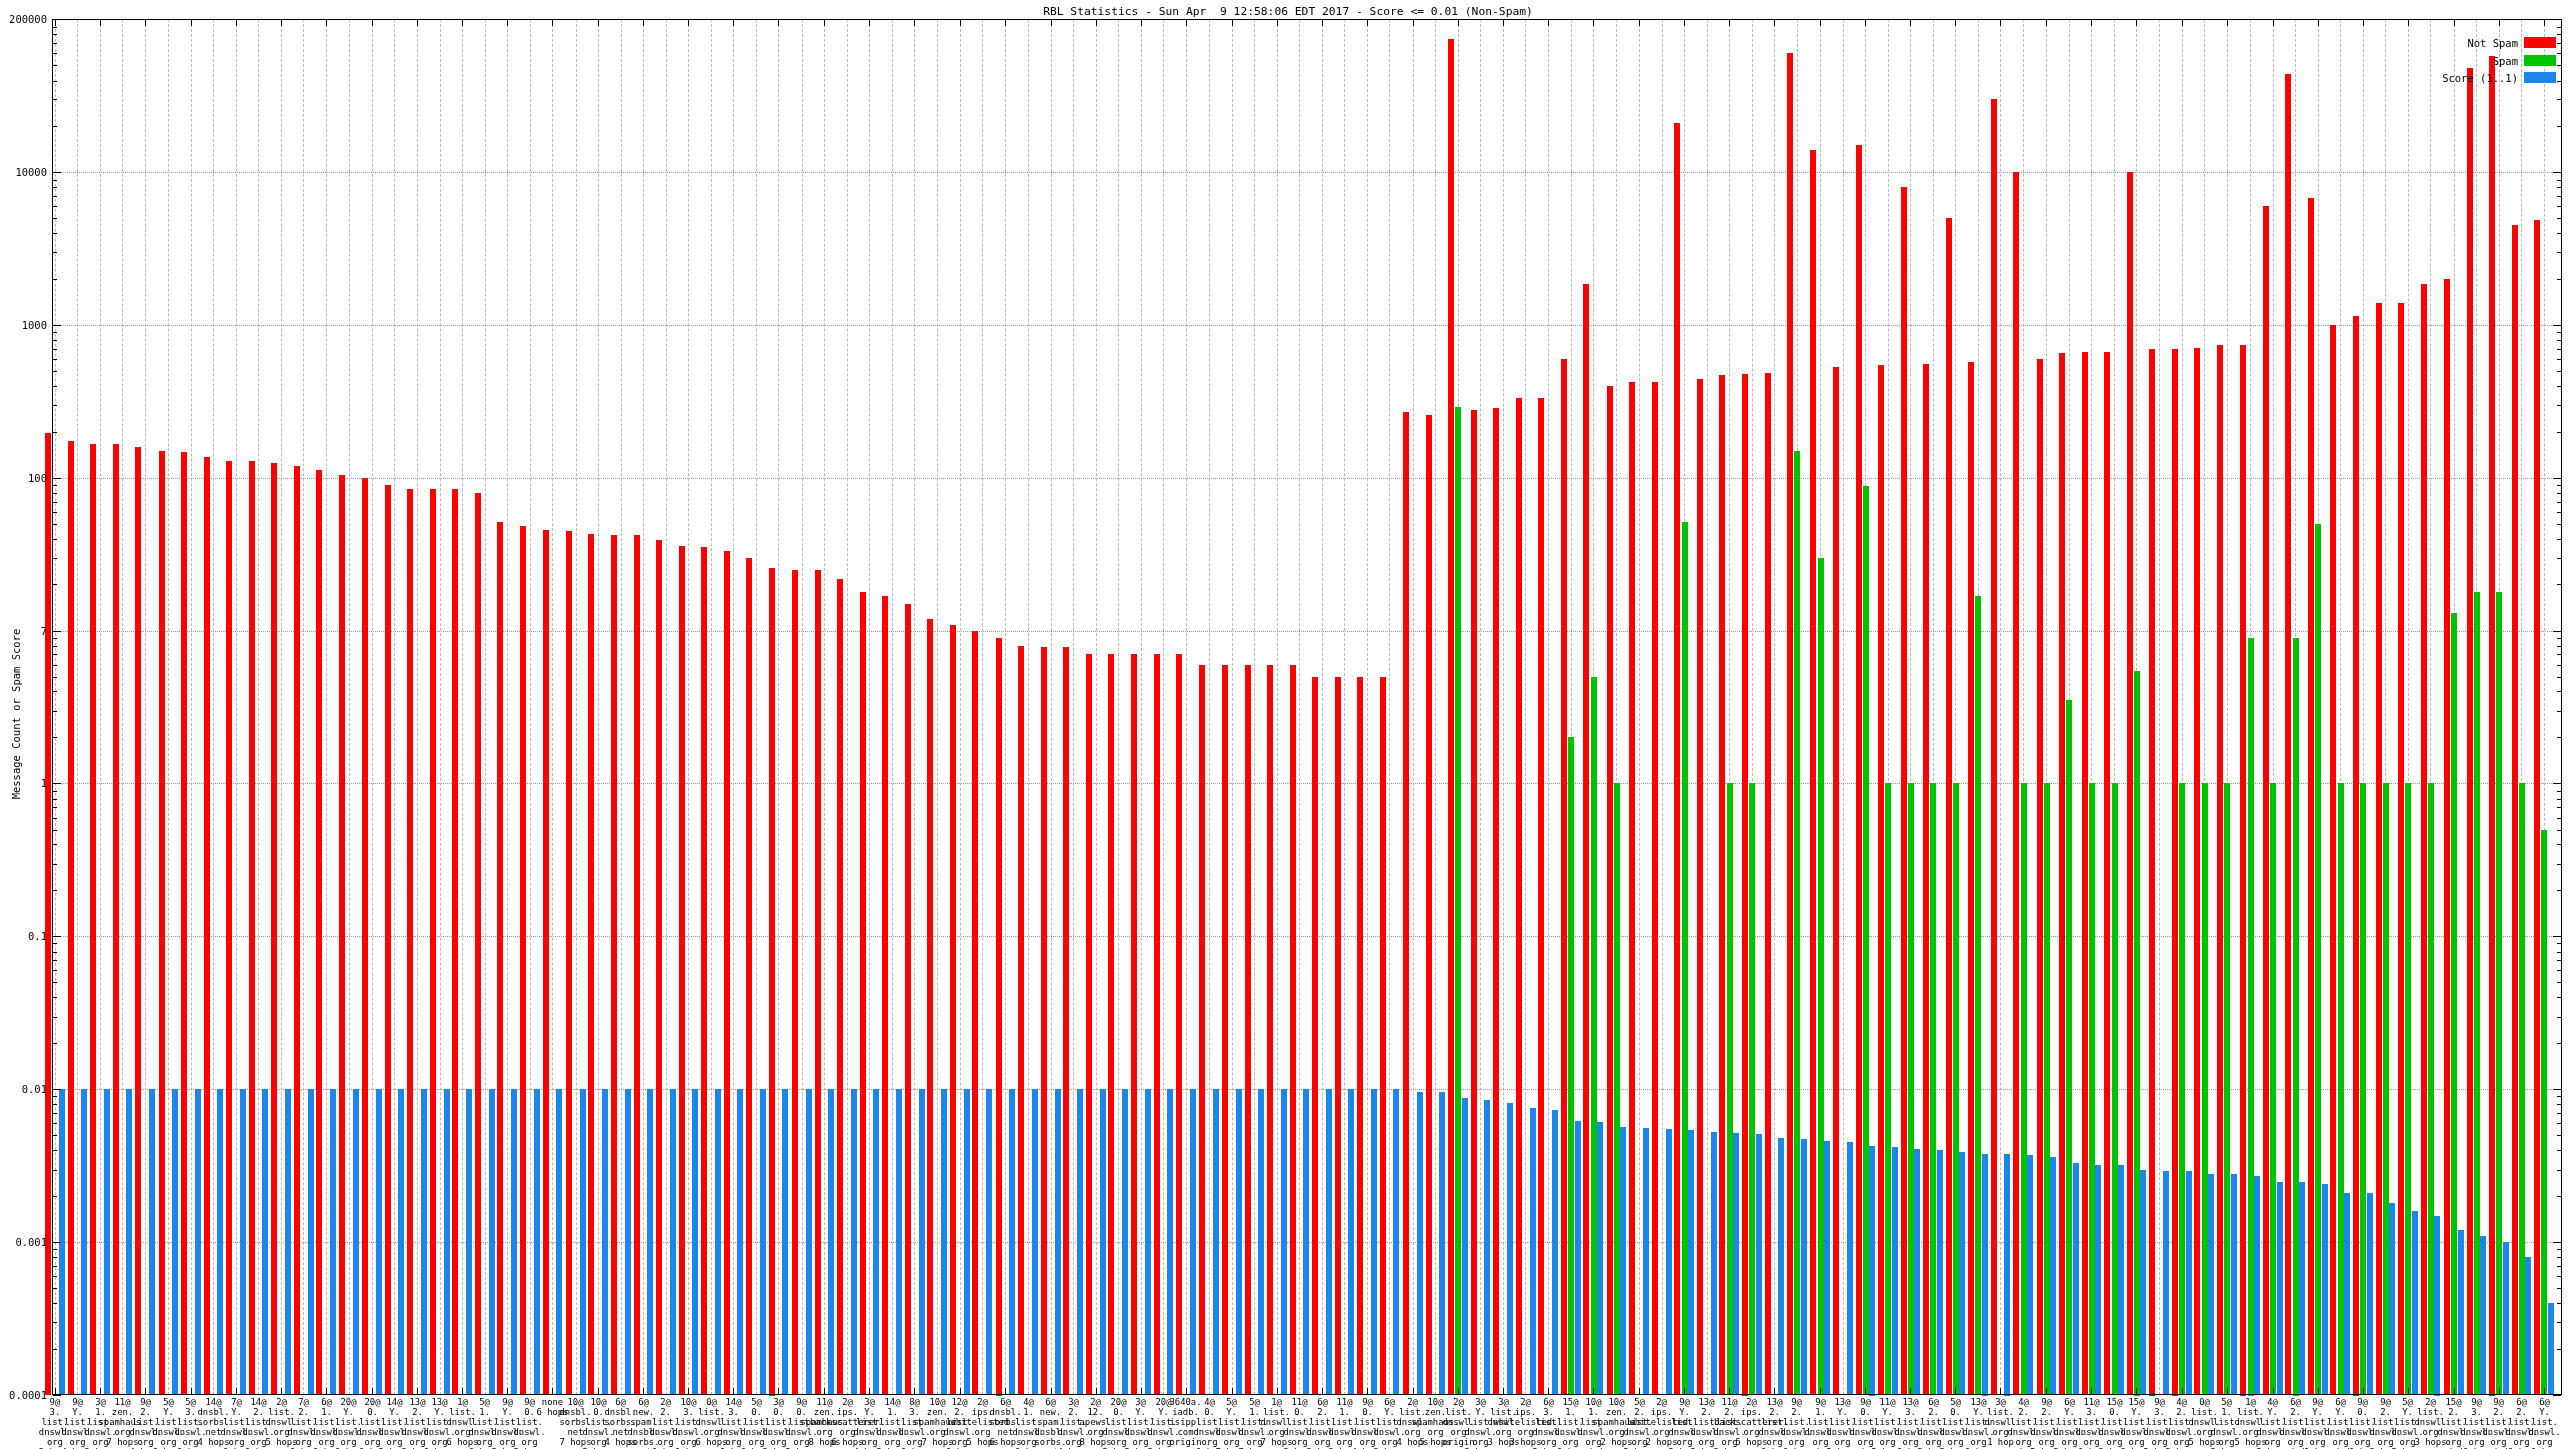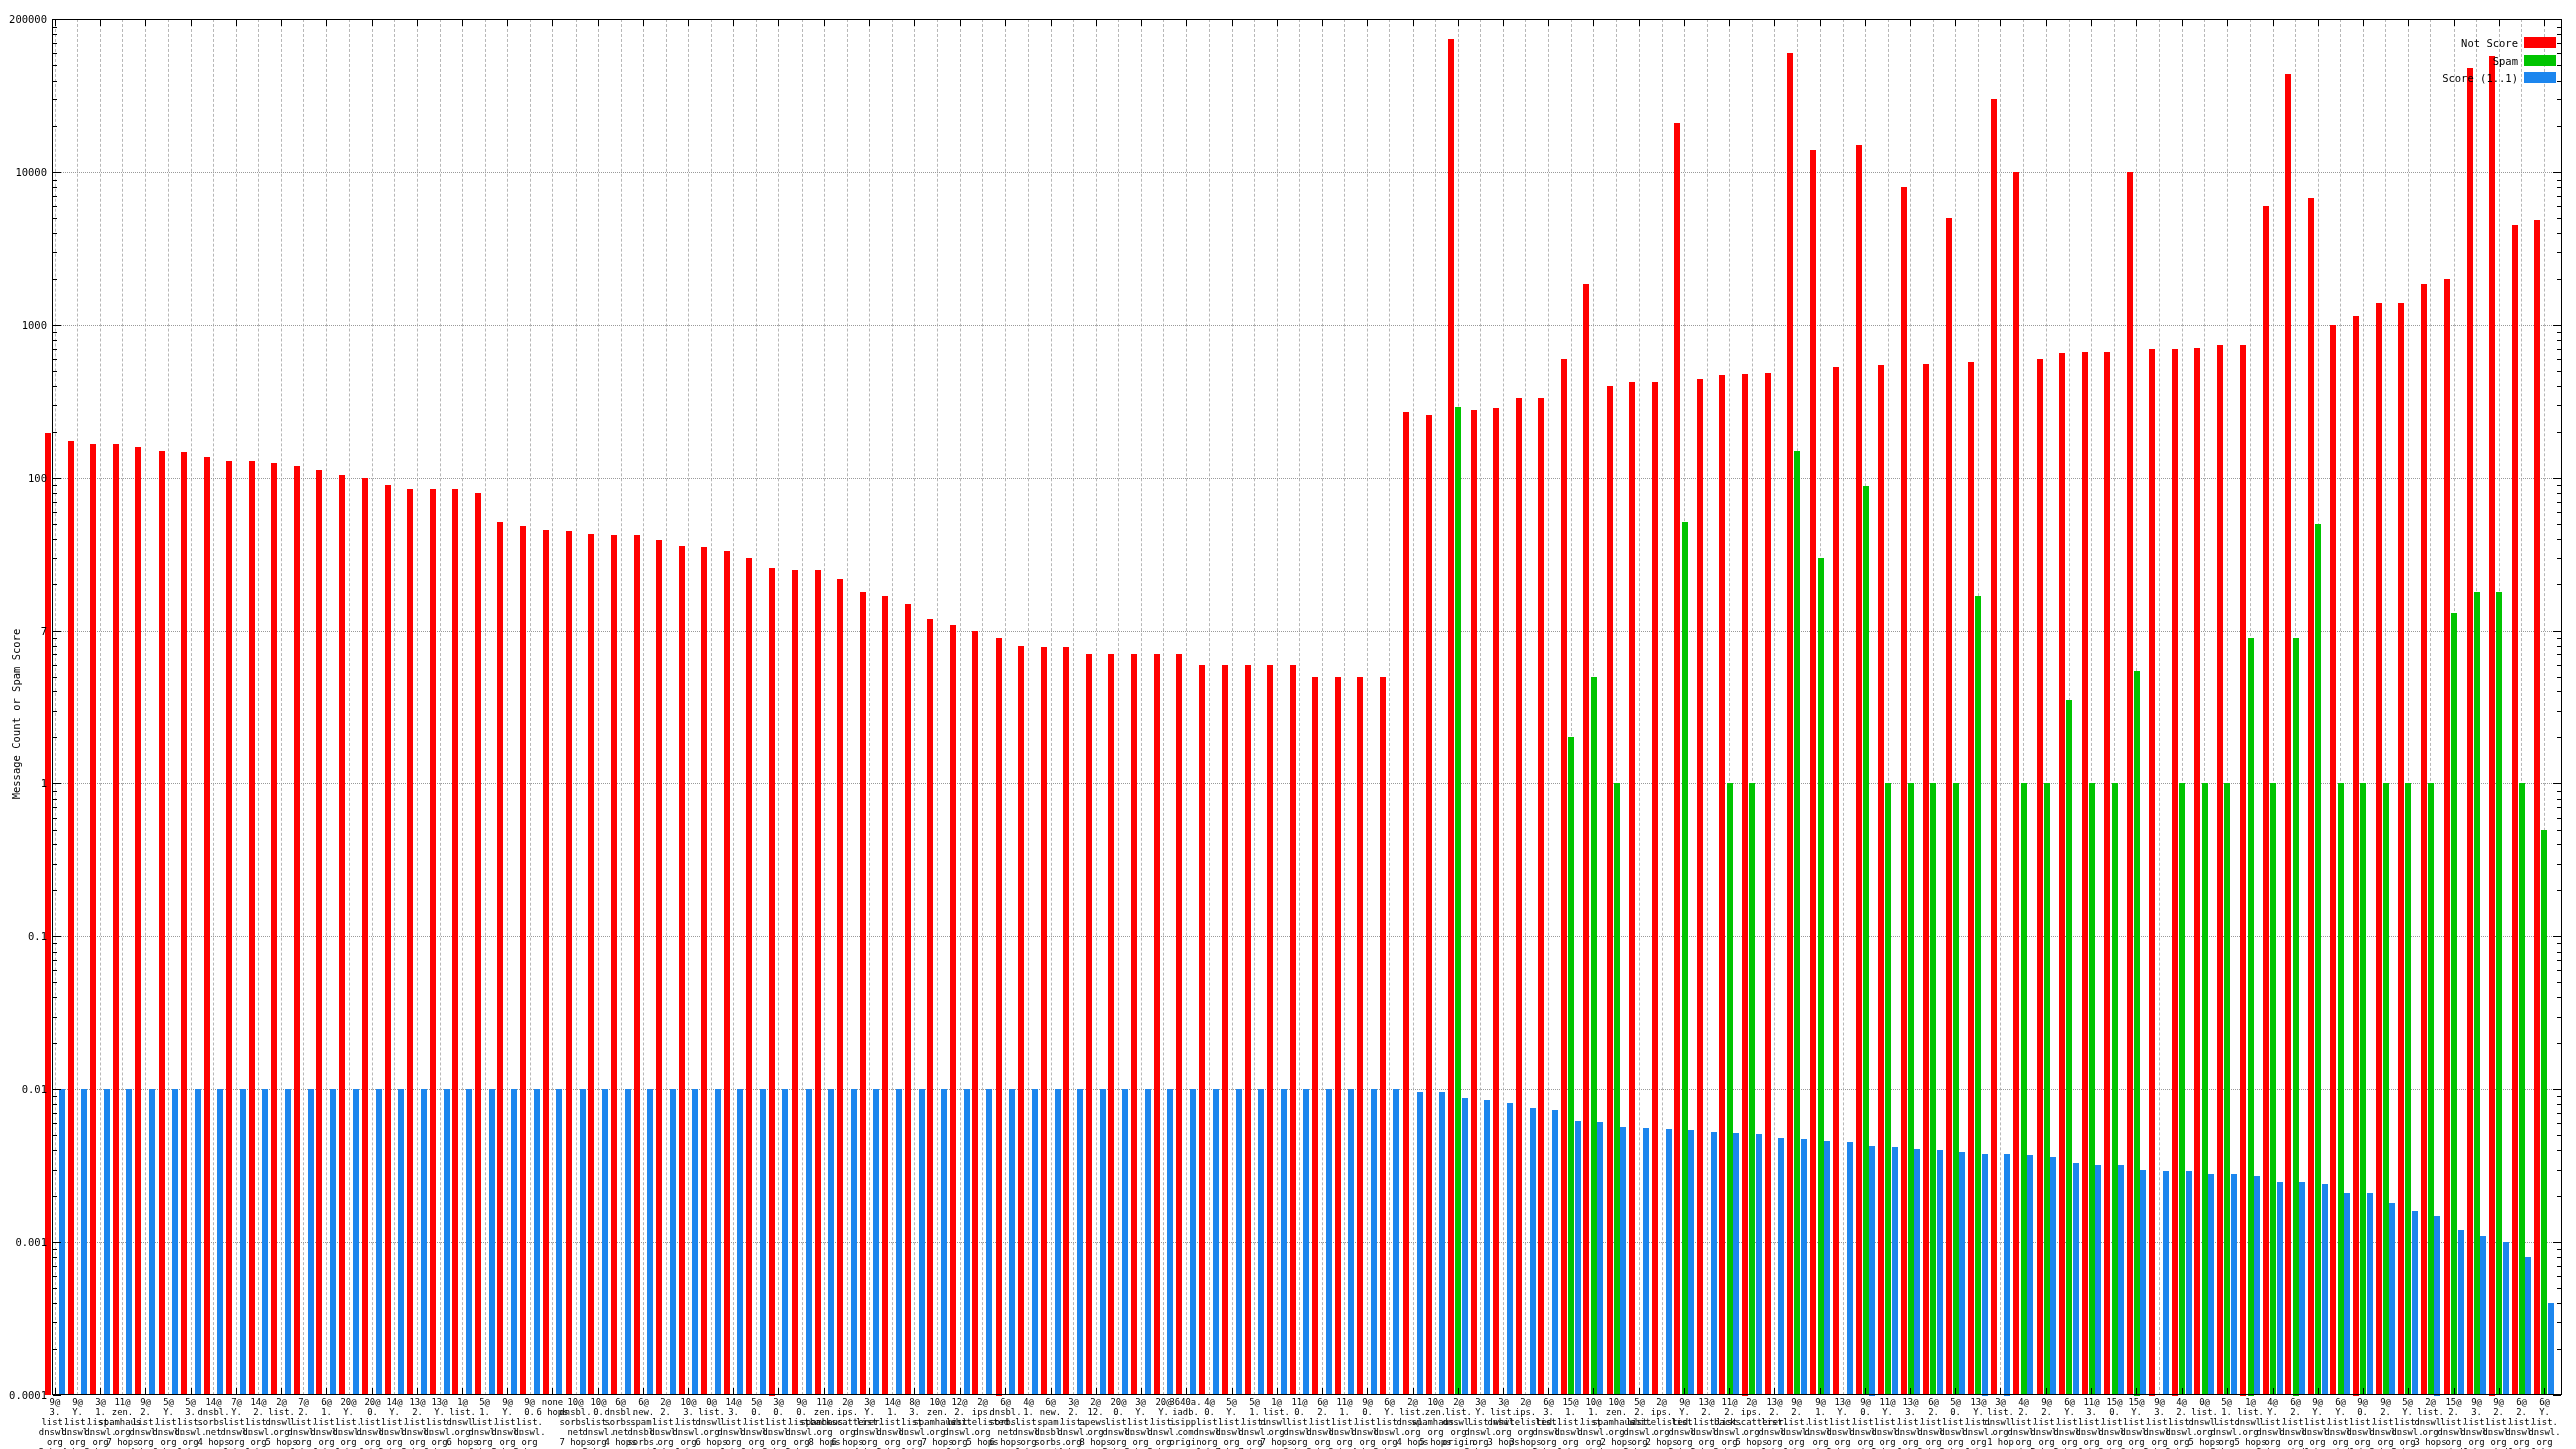--- a/index.html
+++ b/index.html
@@ -16,20 +16,21 @@
   .bar{position:absolute;}
   .xlabel{position:absolute;width:97px;font-size:8.9px;line-height:10px;text-align:center;color:#000;
     white-space:pre;pointer-events:none;}
   .legend-label{position:absolute;font-size:10.5px;color:#000;text-align:right;width:177px;}
   .legend-swatch{position:absolute;width:32px;height:10.5px;}
 </style>
 </head>
 <body>
 
 <div id="chart">
+  <div class="title">RBL Statistics - Sun Apr  9 12:58:06 EDT 2017 - Score &lt;= 0.01 (Non-Spam)</div>
   <div class="y-title">Message Count or Spam Score</div>
 
   <div id="grid-layer">
       <div class="vgrid" style="left: 55px; top: 19.3px; height: 1376px;"></div>
       <div class="vgrid" style="left: 77px; top: 19.3px; height: 1376px;"></div>
       <div class="vgrid" style="left: 100px; top: 19.3px; height: 1376px;"></div>
       <div class="vgrid" style="left: 122px; top: 19.3px; height: 1376px;"></div>
       <div class="vgrid" style="left: 145px; top: 19.3px; height: 1376px;"></div>
       <div class="vgrid" style="left: 168px; top: 19.3px; height: 1376px;"></div>
       <div class="vgrid" style="left: 191px; top: 19.3px; height: 1376px;"></div>
@@ -1333,21 +1334,21 @@
 1 hop</div>
       <div class="xlabel" style="left: 2496px; top: 1397px;">6@
 Y.
 list.
 dnswl.
 org
 1 hop</div>
     </div>
 
   <div id="legend">
-    <span class="legend-label" style="left:2341px;top:37px;">Not Score</span>
+    <span class="legend-label" style="left:2341px;top:37px;">Not Spam</span>
     <span class="legend-swatch" id="sw0" style="left: 2524px; top: 37px; background: rgb(255, 0, 0);"></span>
     <span class="legend-label" style="left:2341px;top:55px;">Spam</span>
     <span class="legend-swatch" id="sw1" style="left: 2524px; top: 55px; background: rgb(0, 196, 0);"></span>
     <span class="legend-label" style="left:2341px;top:72px;">Score (1..1)</span>
     <span class="legend-swatch" id="sw2" style="left: 2524px; top: 72px; background: rgb(28, 134, 238);"></span>
   </div>
 </div>
 
 
 </body></html>

